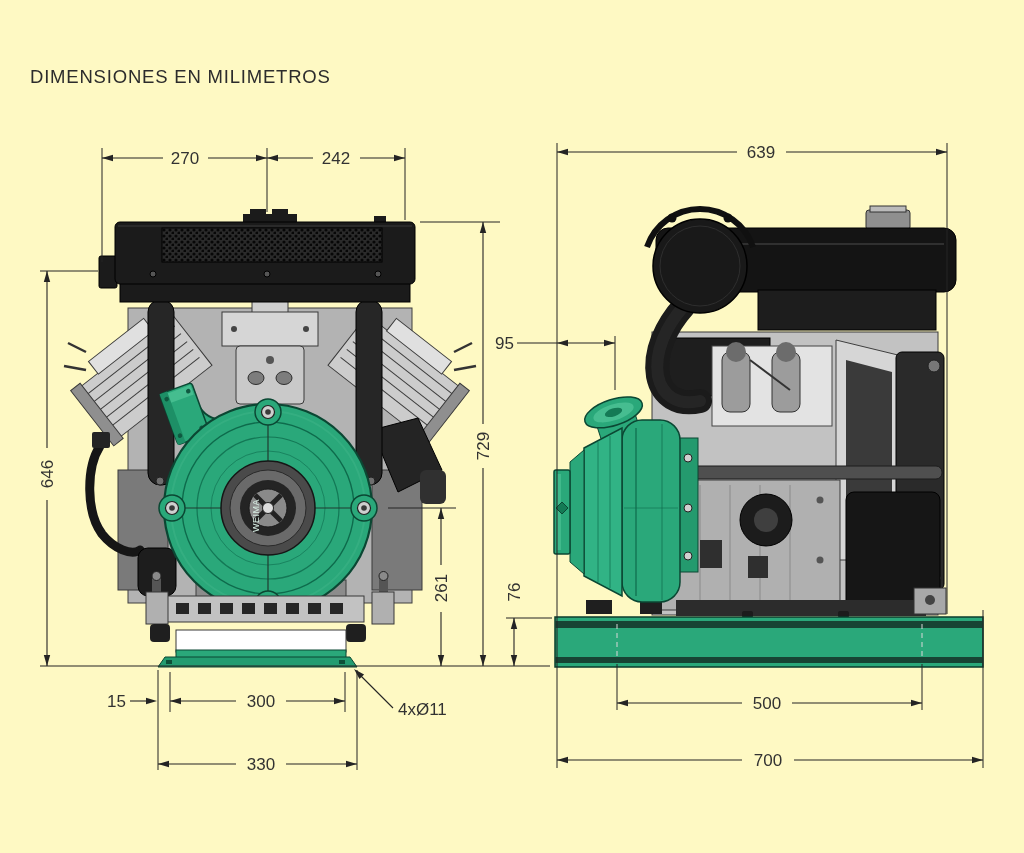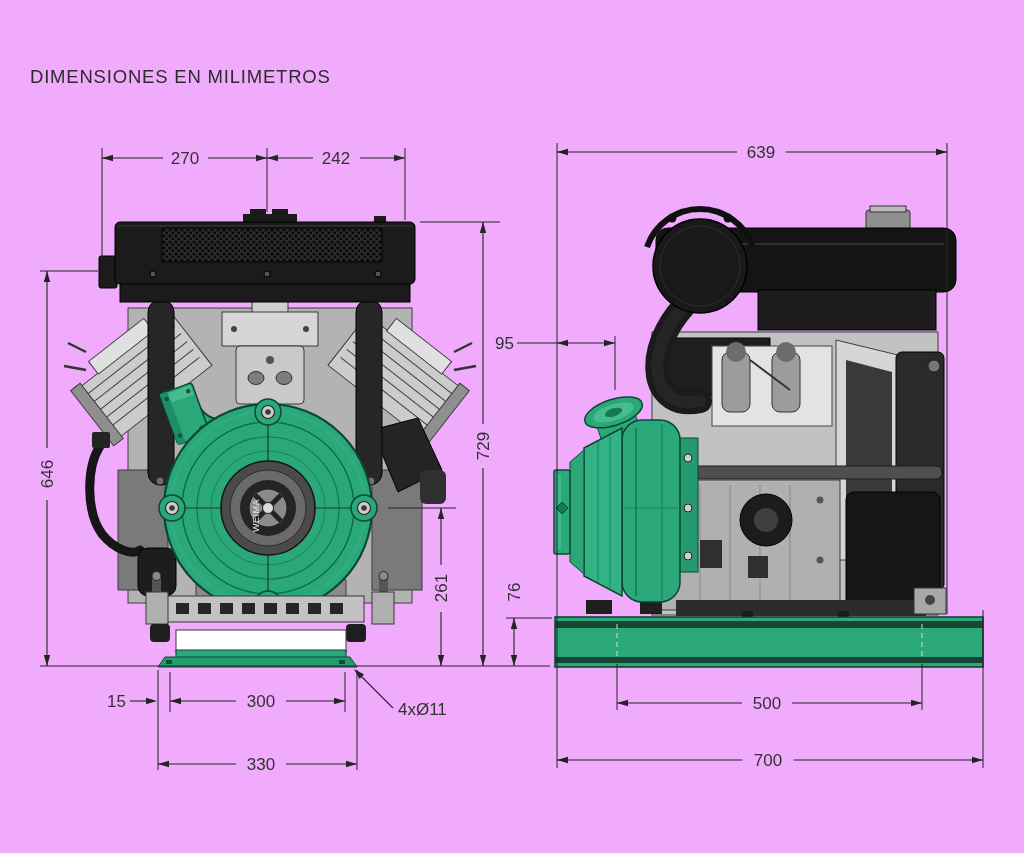--- a/index.html
+++ b/index.html
@@ -1,16 +1,16 @@
 <!DOCTYPE html>
 <html><head>
 <meta charset="utf-8">
 <style>
   html,body{margin:0;padding:0;background:#ffffff;}
-  .page{position:relative;width:1024px;height:853px;background:#f0abfc;overflow:hidden;
+  .page{position:relative;width:1024px;height:853px;background:#fef9c3;overflow:hidden;
         font-family:"Liberation Sans", sans-serif;}
   svg text{font-family:"Liberation Sans", sans-serif;fill:#323232;}
   .dim-label{font-size:17px;}
   .title-label{font-size:18.5px;letter-spacing:0.8px;fill:#2c2c2c;}
   .brand-label{font-size:9px;fill:#d8efe5;letter-spacing:0.5px;}
   .dline{stroke:#242424;stroke-width:1.1;fill:none;}
   .xline{stroke:#242424;stroke-width:1;fill:none;}
   .arrow{fill:#242424;stroke:none;}
   .ghostdash{stroke:#d8d8d8;stroke-width:1;stroke-dasharray:5,4;fill:none;}
 </style>

